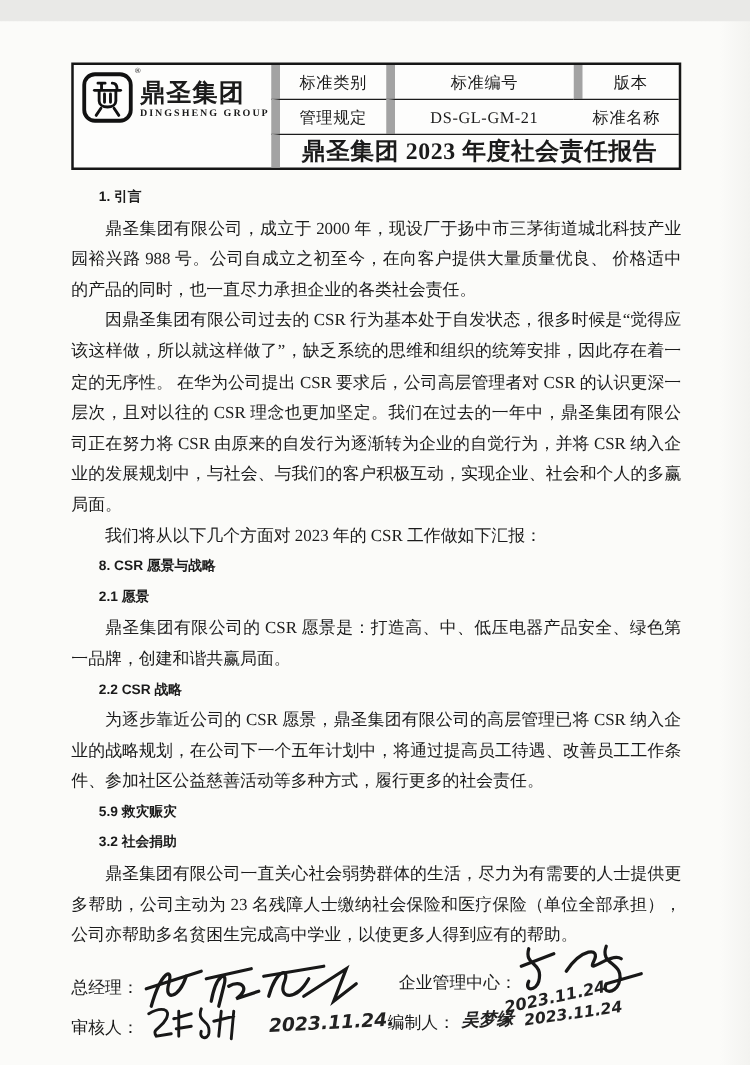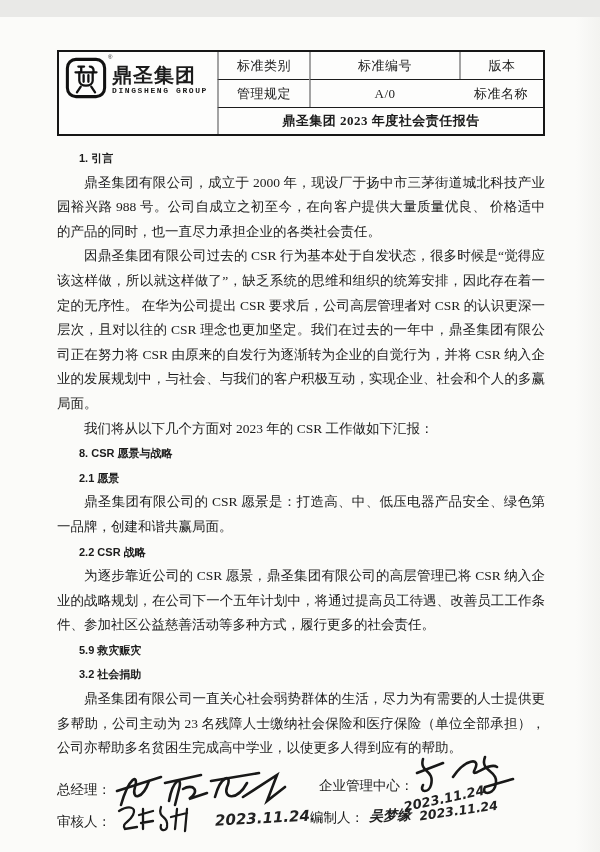--- a/index.html
+++ b/index.html
@@ -22,21 +22,21 @@
   .hdr-table{
     width:488px;
     border:2px solid #161616;
     display:grid;
     grid-template-columns:158px 92px 150px 84px;
     grid-template-rows:27px 28px 27px;
     box-sizing:border-box;
     background:#fdfdfc;
   }
   .cell{
-    border-left:2px solid #a3a3a3;
+    border-left:7px solid #a3a3a3;
     border-top:1px solid #1c1c1c;
     display:flex;align-items:center;justify-content:center;
     font-size:13px;
     letter-spacing:.5px;
     overflow:hidden;
   }
   .cell.no-l{border-left:none;}
   .cell.no-t{border-top:none;}
   .logo-cell{
     grid-column:1;grid-row:1 / span 2;
@@ -44,25 +44,25 @@
     padding-left:6px;gap:5px;
   }
   .logo-mark{flex:0 0 auto;position:relative;}
   .logo-reg{position:absolute;top:-3px;right:-6px;font-size:6px;font-family:"Liberation Sans",sans-serif;}
   .logo-text{display:flex;flex-direction:column;line-height:1;}
   .brand-cn{
     font-family:"Liberation Sans",sans-serif;
     font-weight:bold;font-size:20px;letter-spacing:1px;white-space:nowrap;
   }
   .brand-en{
-    font-family:Liberation Mono, monospace;
+    font-family:Liberation Serif, serif;
     font-weight:bold;font-size:8px;letter-spacing:1.6px;margin-top:2px;white-space:nowrap;
   }
   .name-val{grid-column:2 / span 3;}
-  .doc-title{font-weight:600;font-size:13px;}
+  .doc-title{font-weight:600;font-size:19px;}
   .code-val{font-family:"Liberation Serif",serif;font-size:13px;letter-spacing:.5px;}
 
   
   .doc-body{
     margin-top:10px;
     width:488px;
     font-size:13.5px;
     line-height:24.6px;
     text-align:justify;
   }
@@ -115,21 +115,21 @@
         <span class="brand-cn">鼎圣集团</span>
         <span class="brand-en">DINGSHENG GROUP</span>
       </span>
     </div>
 
     <div class="cell no-t">标准类别</div>
     <div class="cell no-t">标准编号</div>
     <div class="cell no-t">版本</div>
 
     <div class="cell">管理规定</div>
-    <div class="cell">A/0</div>
+    <div class="cell code-val">DS-GL-GM-21</div>
 
     <div class="cell no-l">标准名称</div>
     <div class="cell name-val doc-title">鼎圣集团 2023 年度社会责任报告</div>
   </div>
 
   <div class="doc-body">
     <p class="hd">1. 引言</p>
     <p>鼎圣集团有限公司，成立于 2000 年，现设厂于扬中市三茅街道城北科技产业园裕兴路 988 号。公司自成立之初至今，在向客户提供大量质量优良、 价格适中的产品的同时，也一直尽力承担企业的各类社会责任。</p>
     <p>因鼎圣集团有限公司过去的 CSR 行为基本处于自发状态，很多时候是“觉得应该这样做，所以就这样做了”，缺乏系统的思维和组织的统筹安排，因此存在着一定的无序性。 在华为公司提出 CSR 要求后，公司高层管理者对 CSR 的认识更深一层次，且对以往的 CSR 理念也更加坚定。我们在过去的一年中，鼎圣集团有限公司正在努力将 CSR 由原来的自发行为逐渐转为企业的自觉行为，并将 CSR 纳入企业的发展规划中，与社会、与我们的客户积极互动，实现企业、社会和个人的多赢局面。</p>
     <p>我们将从以下几个方面对 2023 年的 CSR 工作做如下汇报：</p>

